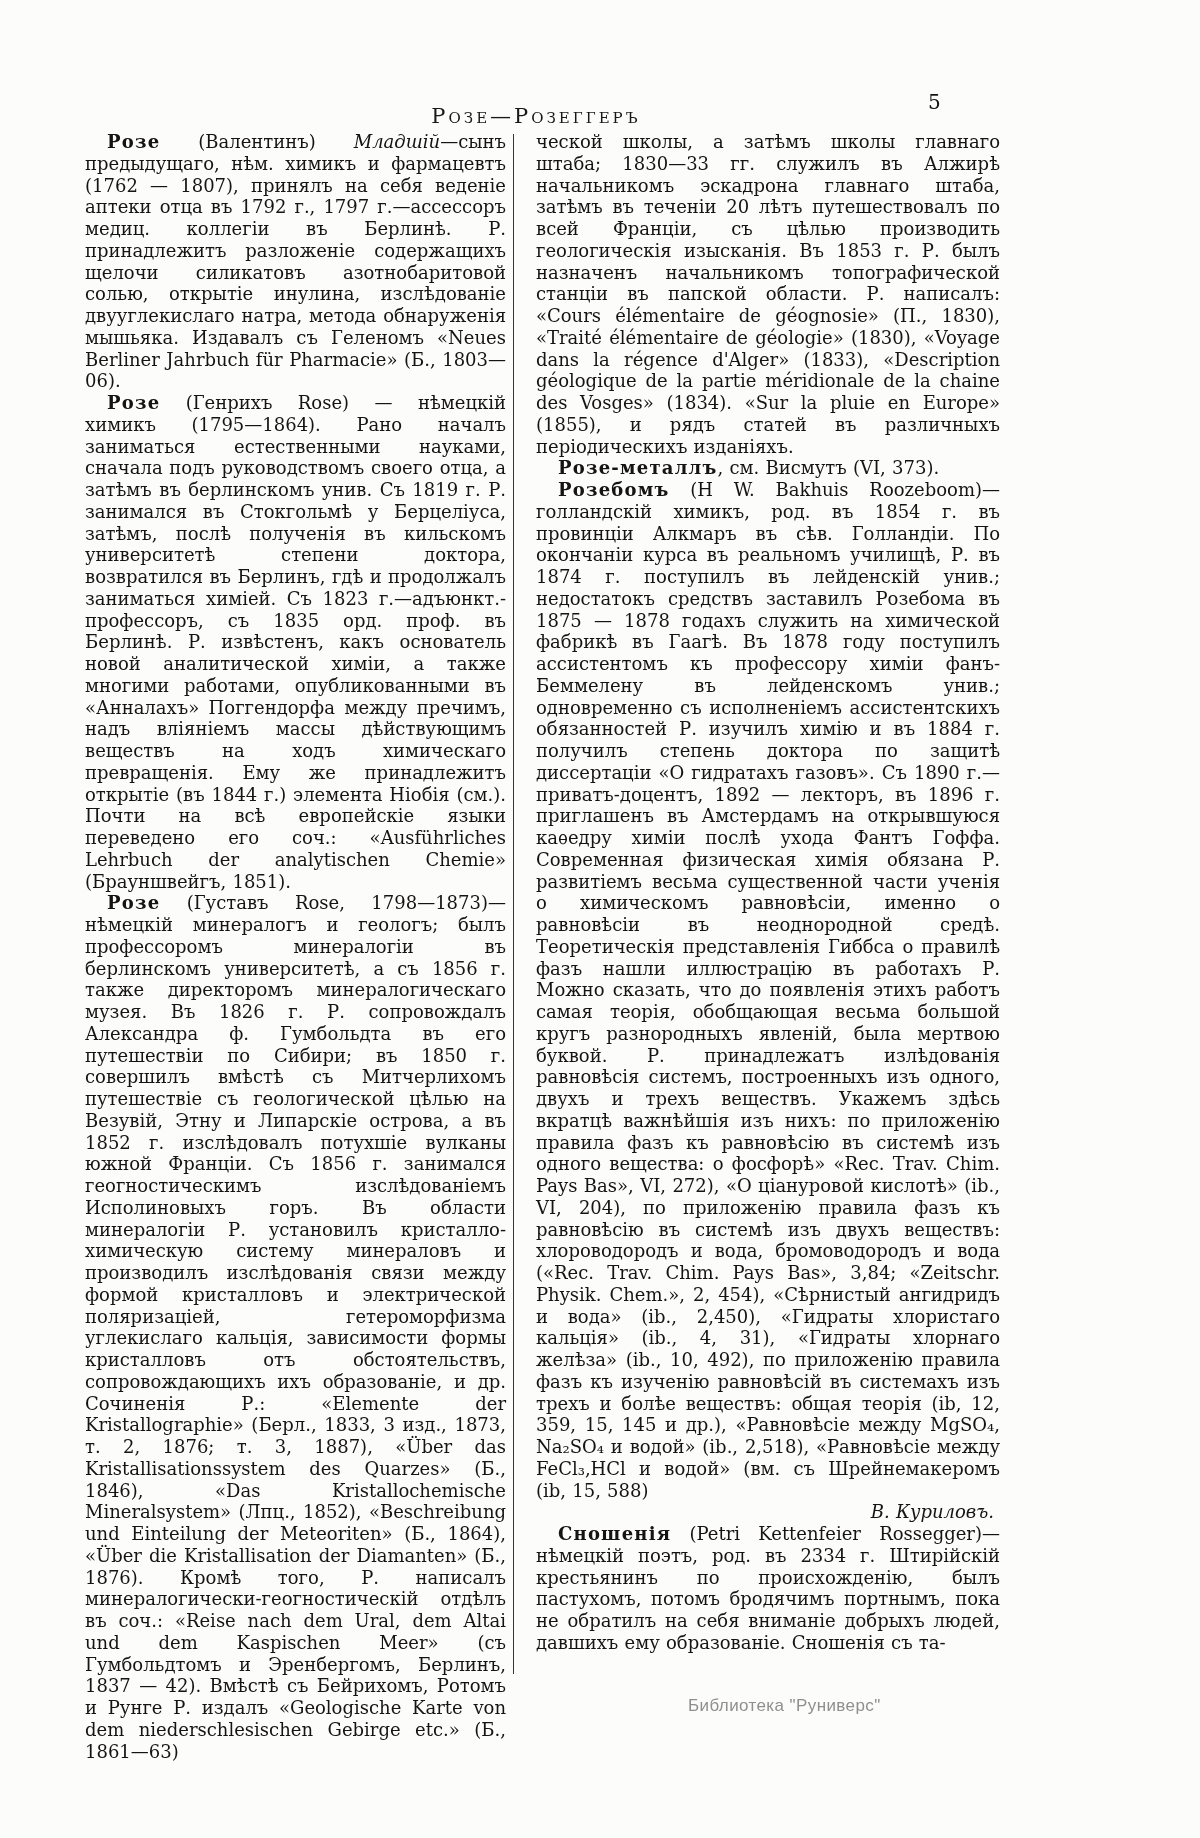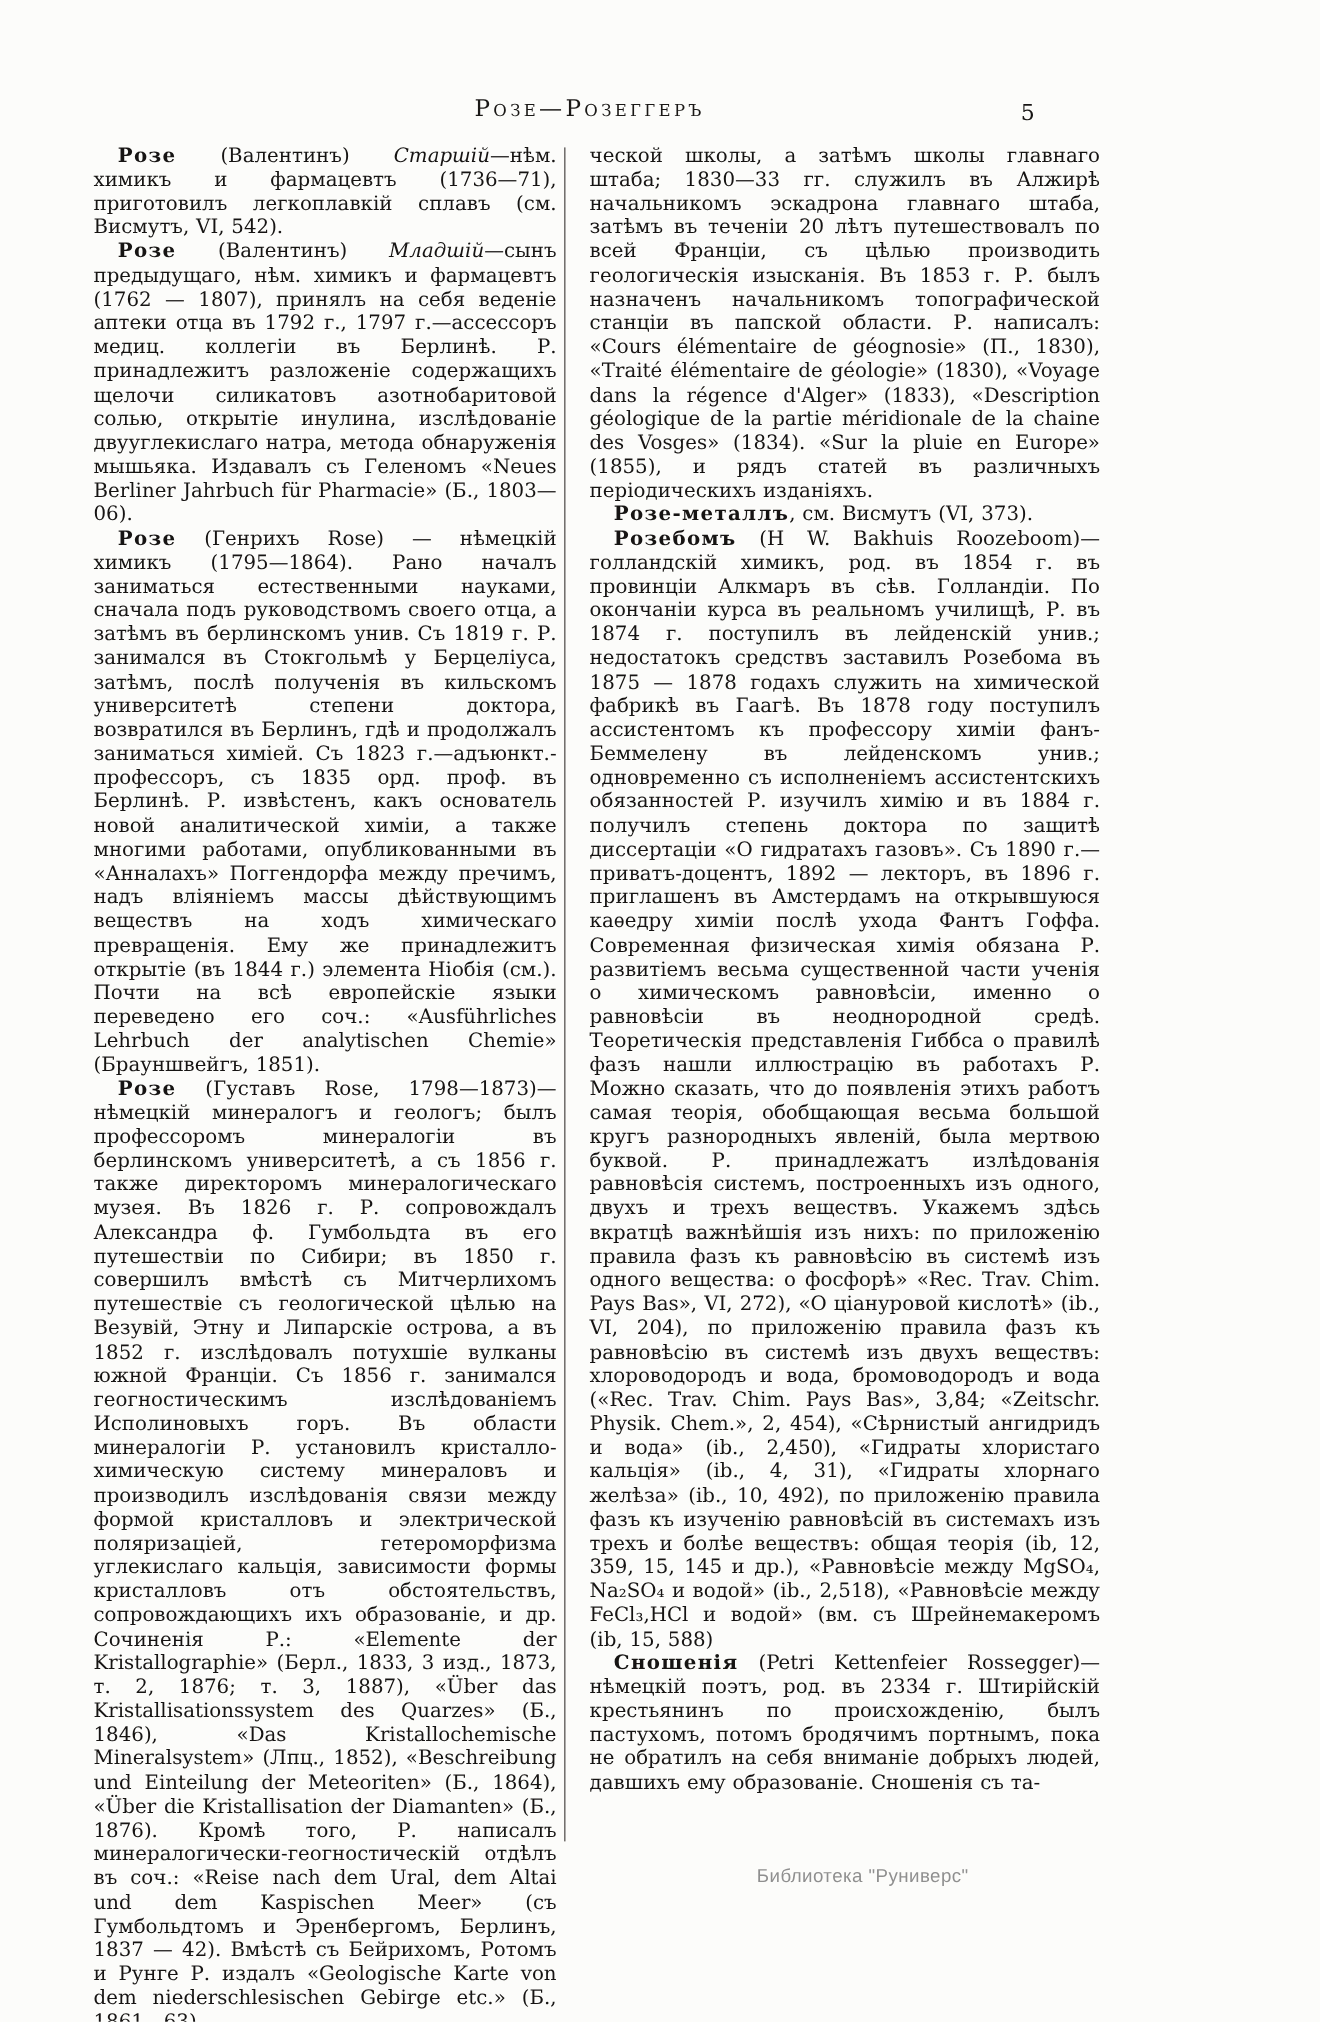--- a/index.html
+++ b/index.html
@@ -4,21 +4,21 @@
 <style>
   * { margin:0; padding:0; box-sizing:border-box; }
   html,body { width:1200px; height:1838px; }
   body {
     position:relative;
     background:#fcfcfa;
     color:#161413;
     font-family:"DejaVu Serif", serif;
   }
   .running-head {
-    position:absolute; top:86px; left:85px; width:902px;
+    position:absolute; top:104px; left:85px; width:902px;
     text-align:center;
     font-size:21px; font-variant:small-caps; letter-spacing:3px;
     color:#1a1816;
   }
   .page-number {
     position:absolute; top:90px; left:928px;
     font-size:20px;
   }
   .columns { position:absolute; top:131px; left:85px; width:902px; }
   .col {
@@ -46,27 +46,27 @@
   }
 </style>
 </head>
 <body>
 
 <div class="running-head">Розе—Розеггеръ</div>
 <div class="page-number">5</div>
 
 <div class="columns">
   <div class="col col-left">
-      <p class="para"><span class="bold">Розе</span><span> (Валентинъ) </span><span class="italic">Старшій</span><span>—нѣм. химикъ и фармацевтъ (1736—71), приготовилъ легкоплавкій сплавъ (см. Висмутъ, VI, 542).</span></p>
       <p class="para"><span class="bold">Розе</span><span> (Валентинъ) </span><span class="italic">Младшій</span><span>—сынъ предыдущаго, нѣм. химикъ и фармацевтъ (1762 — 1807), принялъ на себя веденіе аптеки отца въ 1792 г., 1797 г.—ассессоръ медиц. коллегіи въ Берлинѣ. Р. принадлежитъ разложеніе содержащихъ щелочи силикатовъ азотнобаритовой солью, открытіе инулина, изслѣдованіе двууглекислаго натра, метода обнаруженія мышьяка. Издавалъ съ Геленомъ «Neues Berliner Jahrbuch für Pharmacie» (Б., 1803—06).</span></p>
       <p class="para"><span class="bold">Розе</span><span> (Генрихъ Rose) — нѣмецкій химикъ (1795—1864). Рано началъ заниматься естественными науками, сначала подъ руководствомъ своего отца, а затѣмъ въ берлинскомъ унив. Съ 1819 г. Р. занимался въ Стокгольмѣ у Берцеліуса, затѣмъ, послѣ полученія въ кильскомъ университетѣ степени доктора, возвратился въ Берлинъ, гдѣ и продолжалъ заниматься химіей. Съ 1823 г.—адъюнкт.-профессоръ, съ 1835 орд. проф. въ Берлинѣ. Р. извѣстенъ, какъ основатель новой аналитической химіи, а также многими работами, опубликованными въ «Анналахъ» Поггендорфа между пречимъ, надъ вліяніемъ массы дѣйствующимъ веществъ на ходъ химическаго превращенія. Ему же принадлежитъ открытіе (въ 1844 г.) элемента Ніобія (см.). Почти на всѣ европейскіе языки переведено его соч.: «Ausführliches Lehrbuch der analytischen Chemie» (Брауншвейгъ, 1851).</span></p>
       <p class="para"><span class="bold">Розе</span><span> (Густавъ Rose, 1798—1873)—нѣмецкій минералогъ и геологъ; былъ профессоромъ минералогіи въ берлинскомъ университетѣ, а съ 1856 г. также директоромъ минералогическаго музея. Въ 1826 г. Р. сопровождалъ Александра ф. Гумбольдта въ его путешествіи по Сибири; въ 1850 г. совершилъ вмѣстѣ съ Митчерлихомъ путешествіе съ геологической цѣлью на Везувій, Этну и Липарскіе острова, а въ 1852 г. изслѣдовалъ потухшіе вулканы южной Франціи. Съ 1856 г. занимался геогностическимъ изслѣдованіемъ Исполиновыхъ горъ. Въ области минералогіи Р. установилъ кристалло-химическую систему минераловъ и производилъ изслѣдованія связи между формой кристалловъ и электрической поляризаціей, гетероморфизма углекислаго кальція, зависимости формы кристалловъ отъ обстоятельствъ, сопровождающихъ ихъ образованіе, и др. Сочиненія Р.: «Elemente der Kristallographie» (Берл., 1833, 3 изд., 1873, т. 2, 1876; т. 3, 1887), «Über das Kristallisationssystem des Quarzes» (Б., 1846), «Das Kristallochemische Mineralsystem» (Лпц., 1852), «Beschreibung und Einteilung der Meteoriten» (Б., 1864), «Über die Kristallisation der Diamanten» (Б., 1876). Кромѣ того, Р. написалъ минералогически-геогностическій отдѣлъ въ соч.: «Reise nach dem Ural, dem Altai und dem Kaspischen Meer» (съ Гумбольдтомъ и Эренбергомъ, Берлинъ, 1837 — 42). Вмѣстѣ съ Бейрихомъ, Ротомъ и Рунге Р. издалъ «Geologische Karte von dem niederschlesischen Gebirge etc.» (Б., 1861—63)</span></p>
     </div>
   <div class="divider"></div>
   <div class="col col-right">
       <p class="para no-indent"><span>ческой школы, а затѣмъ школы главнаго штаба; 1830—33 гг. служилъ въ Алжирѣ начальникомъ эскадрона главнаго штаба, затѣмъ въ теченіи 20 лѣтъ путешествовалъ по всей Франціи, съ цѣлью производить геологическія изысканія. Въ 1853 г. Р. былъ назначенъ начальникомъ топографической станціи въ папской области. Р. написалъ: «Cours élémentaire de géognosie» (П., 1830), «Traité élémentaire de géologie» (1830), «Voyage dans la régence d'Alger» (1833), «Description géologique de la partie méridionale de la chaine des Vosges» (1834). «Sur la pluie en Europe» (1855), и рядъ статей въ различныхъ періодическихъ изданіяхъ.</span></p>
       <p class="para"><span class="bold">Розе-металлъ</span><span>, см. Висмутъ (VI, 373).</span></p>
       <p class="para"><span class="bold">Розебомъ</span><span> (H W. Bakhuis Roozeboom)—голландскій химикъ, род. въ 1854 г. въ провинціи Алкмаръ въ сѣв. Голландіи. По окончаніи курса въ реальномъ училищѣ, Р. въ 1874 г. поступилъ въ лейденскій унив.; недостатокъ средствъ заставилъ Розебома въ 1875 — 1878 годахъ служить на химической фабрикѣ въ Гаагѣ. Въ 1878 году поступилъ ассистентомъ къ профессору химіи фанъ-Беммелену въ лейденскомъ унив.; одновременно съ исполненіемъ ассистентскихъ обязанностей Р. изучилъ химію и въ 1884 г. получилъ степень доктора по защитѣ диссертаціи «О гидратахъ газовъ». Съ 1890 г.—приватъ-доцентъ, 1892 — лекторъ, въ 1896 г. приглашенъ въ Амстердамъ на открывшуюся каѳедру химіи послѣ ухода Фантъ Гоффа. Современная физическая химія обязана Р. развитіемъ весьма существенной части ученія о химическомъ равновѣсіи, именно о равновѣсіи въ неоднородной средѣ. Теоретическія представленія Гиббса о правилѣ фазъ нашли иллюстрацію въ работахъ Р. Можно сказать, что до появленія этихъ работъ самая теорія, обобщающая весьма большой кругъ разнородныхъ явленій, была мертвою буквой. Р. принадлежатъ излѣдованія равновѣсія системъ, построенныхъ изъ одного, двухъ и трехъ веществъ. Укажемъ здѣсь вкратцѣ важнѣйшія изъ нихъ: по приложенію правила фазъ къ равновѣсію въ системѣ изъ одного вещества: о фосфорѣ» «Rec. Trav. Chim. Pays Bas», VI, 272), «О ціануровой кислотѣ» (ib., VI, 204), по приложенію правила фазъ къ равновѣсію въ системѣ изъ двухъ веществъ: хлороводородъ и вода, бромоводородъ и вода («Rec. Trav. Chim. Pays Bas», 3,84; «Zeitschr. Physik. Chem.», 2, 454), «Сѣрнистый ангидридъ и вода» (ib., 2,450), «Гидраты хлористаго кальція» (ib., 4, 31), «Гидраты хлорнаго желѣза» (ib., 10, 492), по приложенію правила фазъ къ изученію равновѣсій въ системахъ изъ трехъ и болѣе веществъ: общая теорія (ib, 12, 359, 15, 145 и др.), «Равновѣсіе между MgSO₄, Na₂SO₄ и водой» (ib., 2,518), «Равновѣсіе между FeCl₃,HCl и водой» (вм. съ Шрейнемакеромъ (ib, 15, 588)</span></p>
+      <p class="para align-right"><span class="italic">В. Куриловъ.</span></p>
       <p class="para"><span class="bold">Сношенія</span><span> (Petri Kettenfeier Rossegger)—нѣмецкій поэтъ, род. въ 2334 г. Штирійскій крестьянинъ по происхожденію, былъ пастухомъ, потомъ бродячимъ портнымъ, пока не обратилъ на себя вниманіе добрыхъ людей, давшихъ ему образованіе. Сношенія съ та-</span></p>
     </div>
 </div>
 
 <div class="watermark">Библиотека "Руниверс"</div>
 
 </body></html>

